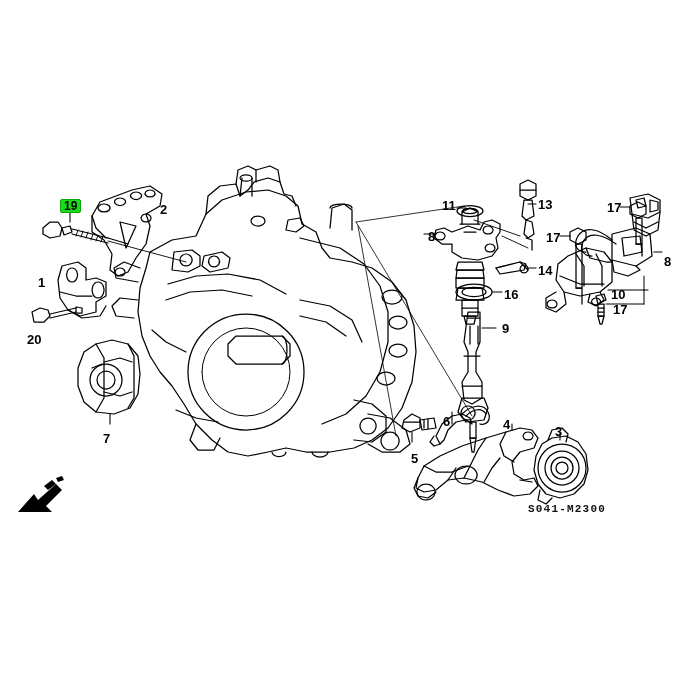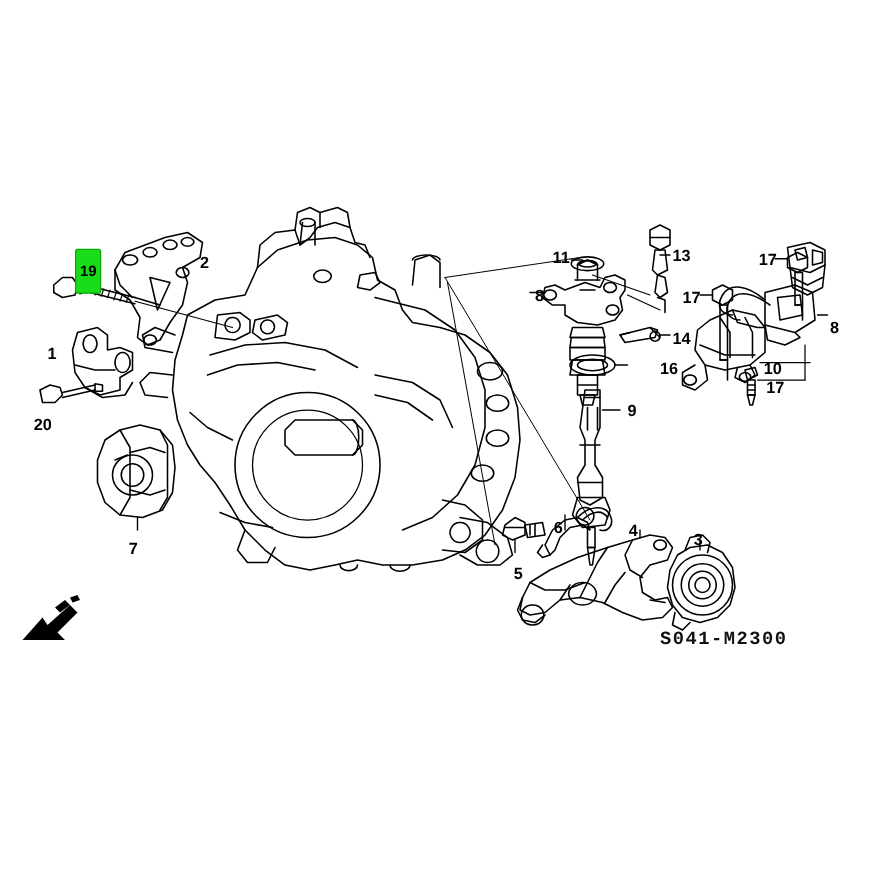--- a/index.html
+++ b/index.html
@@ -4,25 +4,25 @@
 <title>Parts Diagram</title>
 <style>
   html,body{margin:0;padding:0;background:#ffffff;}
   body{width:700px;height:700px;overflow:hidden;
        font-family:"Liberation Sans", sans-serif;}
   #stage{position:relative;width:700px;height:700px;background:#ffffff;}
   #art{position:absolute;left:0;top:0;width:700px;height:700px;}
   .callout{position:absolute;font-family:"Liberation Sans",sans-serif;
            font-weight:bold;font-size:13px;color:#000;line-height:1;
            white-space:nowrap;}
-  .callout.hl{background:#18dd18;color:#000;padding:11px 3px;
+  .callout.hl{background:#18dd18;color:#000;padding:0 3px;
               border:1px solid #0ba80b;border-radius:2px;font-size:12px;}
   #drawing-no{position:absolute;left:528px;top:503px;
               font-family:"Liberation Mono","DejaVu Sans Mono",monospace;
-              font-size:15px;letter-spacing:1.2px;color:#111;font-weight:bold;}
+              font-size:11px;letter-spacing:1.2px;color:#111;font-weight:bold;}
 </style>
 </head>
 <body>
 
 <div id="stage">
 
   <svg id="art" viewBox="0 0 700 700">
     <g fill="none" stroke="#000" stroke-width="1.25" stroke-linejoin="round" stroke-linecap="round">
 
       <g>
@@ -343,21 +343,21 @@
 
   <div class="callout hl" style="left:60px;  top:199px;">19</div>
   <div class="callout" style="left:160px; top:203px;">2</div>
   <div class="callout" style="left:38px;  top:276px;">1</div>
   <div class="callout" style="left:27px;  top:333px;">20</div>
   <div class="callout" style="left:103px; top:432px;">7</div>
   <div class="callout" style="left:442px; top:199px;">11</div>
   <div class="callout" style="left:538px; top:198px;">13</div>
   <div class="callout" style="left:428px; top:230px;">8</div>
   <div class="callout" style="left:538px; top:264px;">14</div>
-  <div class="callout" style="left:528px; top:288px;">16</div>
+  <div class="callout" style="left:504px; top:288px;">16</div>
   <div class="callout" style="left:502px; top:322px;">9</div>
   <div class="callout" style="left:607px; top:201px;">17</div>
   <div class="callout" style="left:546px; top:231px;">17</div>
   <div class="callout" style="left:664px; top:255px;">8</div>
   <div class="callout" style="left:611px; top:288px;">10</div>
   <div class="callout" style="left:613px; top:303px;">17</div>
   <div class="callout" style="left:443px; top:415px;">6</div>
   <div class="callout" style="left:411px; top:452px;">5</div>
   <div class="callout" style="left:503px; top:418px;">4</div>
   <div class="callout" style="left:555px; top:425px;">3</div>

